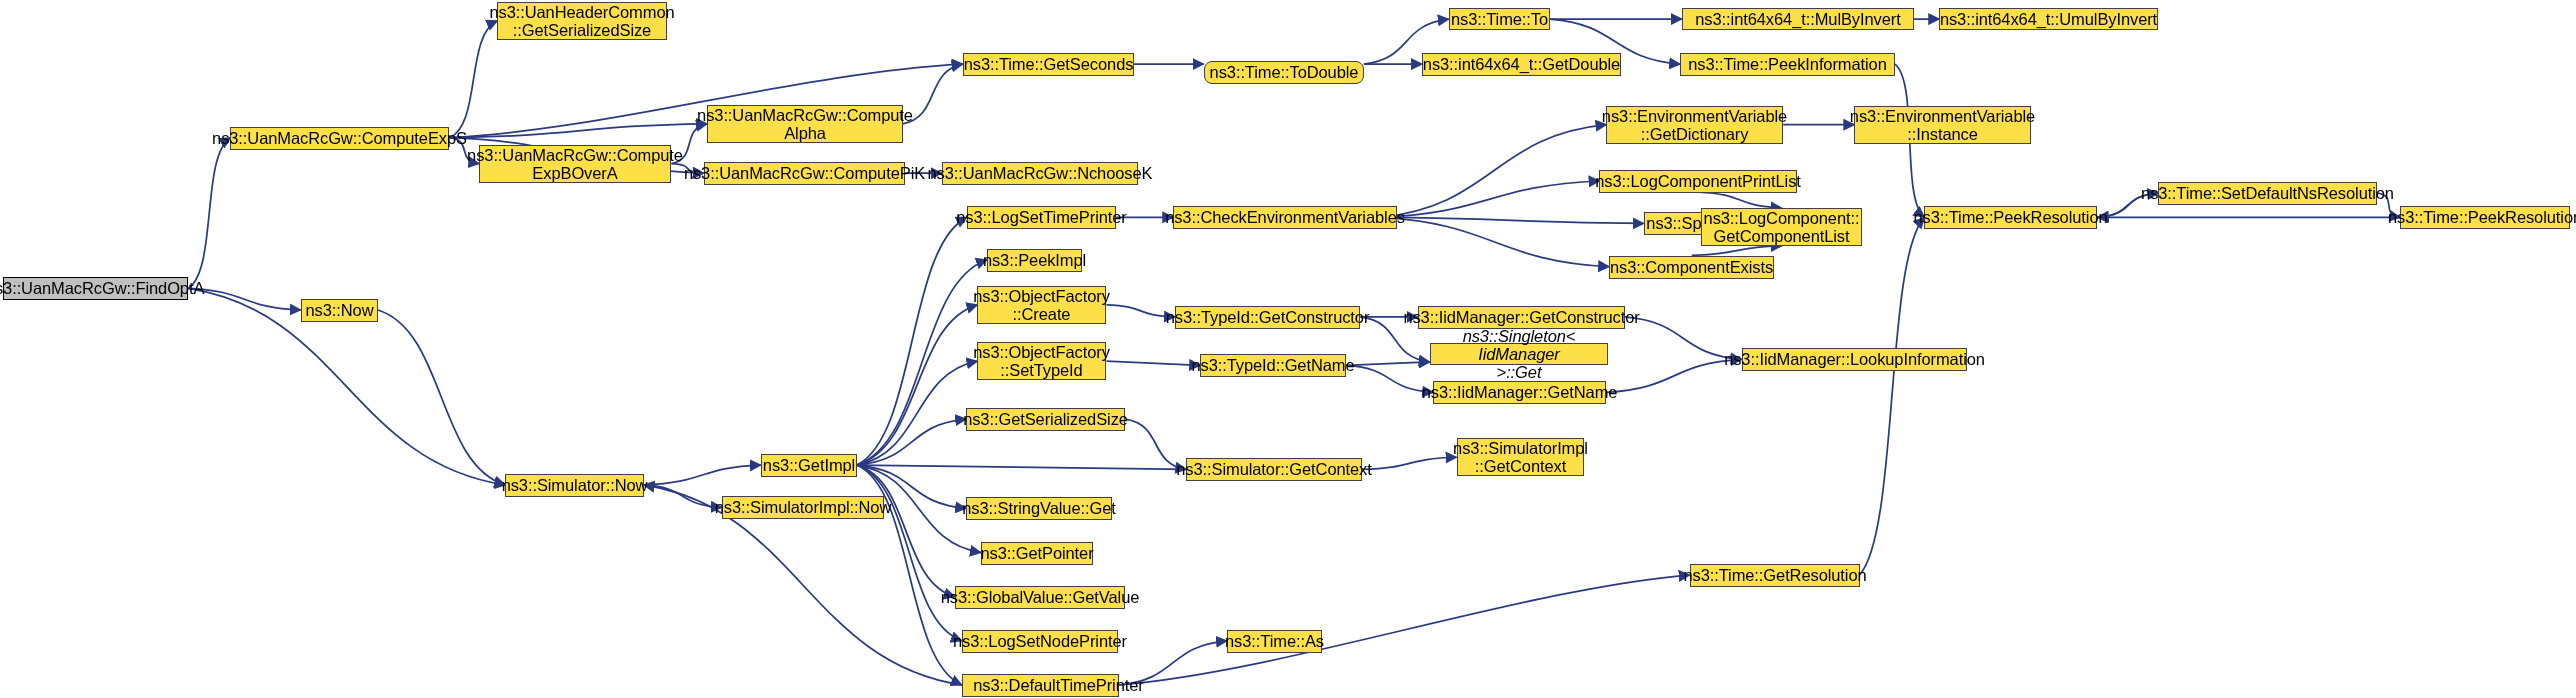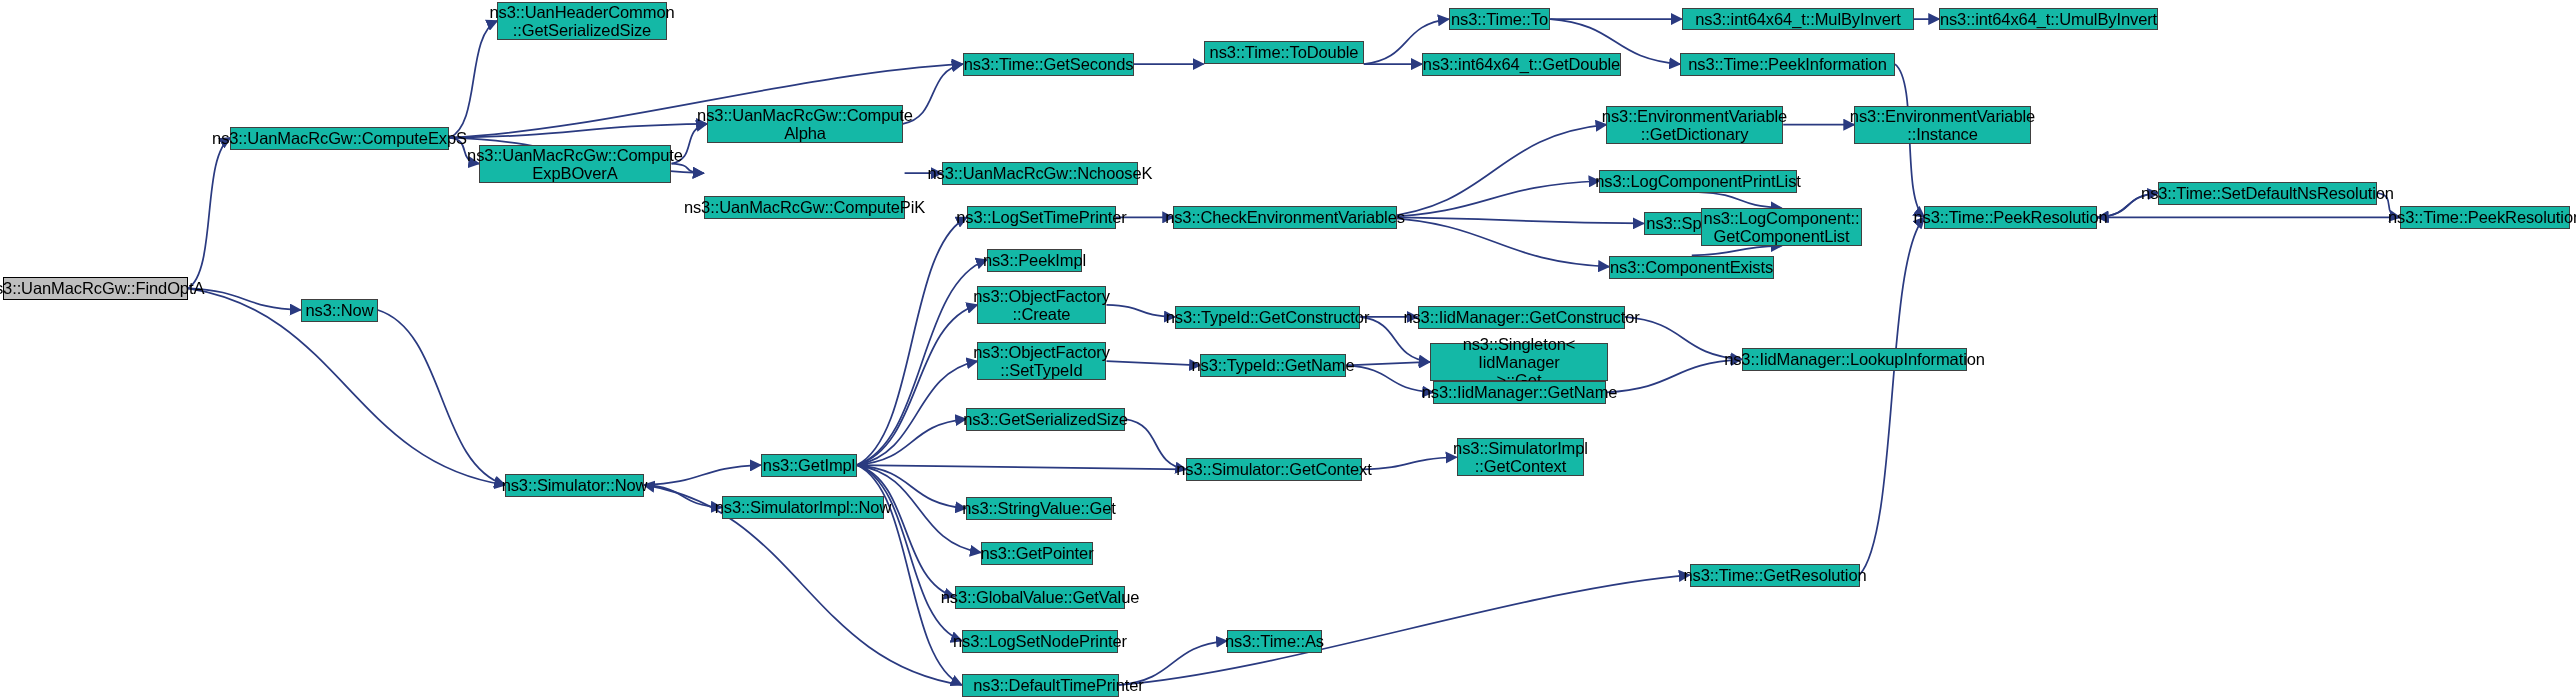--- a/index.html
+++ b/index.html
@@ -21,21 +21,21 @@
     left: 0;
     top: 0;
     width: 2576px;
     height: 698px;
     pointer-events: none;
   }
   .node {
     position: absolute;
     box-sizing: border-box;
     border: 1.4px solid #404040;
-    background: #14b8a6;
+    background: #fde047;
     color: #000000;
     font-size: 16.5px;
     line-height: 18px;
     display: flex;
     align-items: center;
     justify-content: center;
     text-align: center;
     white-space: pre-line;
     letter-spacing: -0.1px;
     z-index: 5;
@@ -119,24 +119,24 @@
   </svg>
   <div id="nodes-g">
       <div class="node root" style="left: 2.6px; top: 277px; width: 185px; height: 22.5px;">ns3::UanMacRcGw::FindOptA</div>
       <div class="node" style="left: 230px; top: 127px; width: 219px; height: 22.5px;">ns3::UanMacRcGw::ComputeExpS</div>
       <div class="node" style="left: 497px; top: 1.7px; width: 170px; height: 38px;">ns3::UanHeaderCommon
 ::GetSerializedSize</div>
       <div class="node" style="left: 707px; top: 105px; width: 196px; height: 38px;">ns3::UanMacRcGw::Compute
 Alpha</div>
       <div class="node" style="left: 479px; top: 145px; width: 192px; height: 38px;">ns3::UanMacRcGw::Compute
 ExpBOverA</div>
-      <div class="node" style="left: 704px; top: 162px; width: 201px; height: 22.5px; margin-top: 34px;">ns3::UanMacRcGw::ComputePiK</div>
+      <div class="node" style="left: 704px; top: 162px; width: 201px; height: 22.5px;">ns3::UanMacRcGw::ComputePiK</div>
       <div class="node" style="left: 942px; top: 162px; width: 196px; height: 22.5px;">ns3::UanMacRcGw::NchooseK</div>
       <div class="node" style="left: 963px; top: 53px; width: 171px; height: 22.5px;">ns3::Time::GetSeconds</div>
-      <div class="node" style="left: 1204px; top: 41px; width: 160px; height: 22.5px;">ns3::Time::ToDouble</div>
+      <div class="node" style="left: 1204px; top: 61px; width: 160px; height: 22.5px; border-radius: 8px;">ns3::Time::ToDouble</div>
       <div class="node" style="left: 1449px; top: 7.8px; width: 101px; height: 22.5px;">ns3::Time::To</div>
       <div class="node" style="left: 1422px; top: 53px; width: 199px; height: 22.5px;">ns3::int64x64_t::GetDouble</div>
       <div class="node" style="left: 1682px; top: 7.8px; width: 232px; height: 22.5px;">ns3::int64x64_t::MulByInvert</div>
       <div class="node" style="left: 1939px; top: 7.8px; width: 219px; height: 22.5px;">ns3::int64x64_t::UmulByInvert</div>
       <div class="node" style="left: 1680px; top: 53px; width: 215px; height: 22.5px;">ns3::Time::PeekInformation</div>
       <div class="node" style="left: 1606px; top: 106px; width: 177px; height: 38px;">ns3::EnvironmentVariable
 ::GetDictionary</div>
       <div class="node" style="left: 1854px; top: 106px; width: 177px; height: 38px;">ns3::EnvironmentVariable
 ::Instance</div>
       <div class="node" style="left: 1599px; top: 170px; width: 198px; height: 22.5px;">ns3::LogComponentPrintList</div>
@@ -147,21 +147,21 @@
       <div class="node" style="left: 1173px; top: 206px; width: 224px; height: 22.5px;">ns3::CheckEnvironmentVariables</div>
       <div class="node" style="left: 967px; top: 206px; width: 149px; height: 22.5px;">ns3::LogSetTimePrinter</div>
       <div class="node" style="left: 987px; top: 249px; width: 95px; height: 22.5px;">ns3::PeekImpl</div>
       <div class="node" style="left: 977px; top: 286px; width: 129px; height: 38px;">ns3::ObjectFactory
 ::Create</div>
       <div class="node" style="left: 1175px; top: 306px; width: 185px; height: 22.5px;">ns3::TypeId::GetConstructor</div>
       <div class="node" style="left: 1418px; top: 306px; width: 207px; height: 22.5px;">ns3::IidManager::GetConstructor</div>
       <div class="node" style="left: 977px; top: 342px; width: 129px; height: 38px;">ns3::ObjectFactory
 ::SetTypeId</div>
       <div class="node" style="left: 1200px; top: 354px; width: 146px; height: 22.5px;">ns3::TypeId::GetName</div>
-      <div class="node" style="left: 1430px; top: 343px; width: 178px; height: 38px;">ns3::Singleton&lt; IidManager
+      <div class="node" style="left: 1430px; top: 343px; width: 178px; height: 22px; font-style: italic;">ns3::Singleton&lt; IidManager
 &gt;::Get</div>
       <div class="node" style="left: 1433px; top: 381px; width: 173px; height: 22.5px;">ns3::IidManager::GetName</div>
       <div class="node" style="left: 1742px; top: 348px; width: 225px; height: 22.5px;">ns3::IidManager::LookupInformation</div>
       <div class="node" style="left: 966px; top: 408px; width: 159px; height: 22.5px;">ns3::GetSerializedSize</div>
       <div class="node" style="left: 1186px; top: 458px; width: 176px; height: 22.5px;">ns3::Simulator::GetContext</div>
       <div class="node" style="left: 1457px; top: 438px; width: 127px; height: 38px;">ns3::SimulatorImpl
 ::GetContext</div>
       <div class="node" style="left: 761px; top: 454px; width: 96px; height: 22.5px;">ns3::GetImpl</div>
       <div class="node" style="left: 505px; top: 474px; width: 139px; height: 22.5px;">ns3::Simulator::Now</div>
       <div class="node" style="left: 722px; top: 496px; width: 162px; height: 22.5px;">ns3::SimulatorImpl::Now</div>

